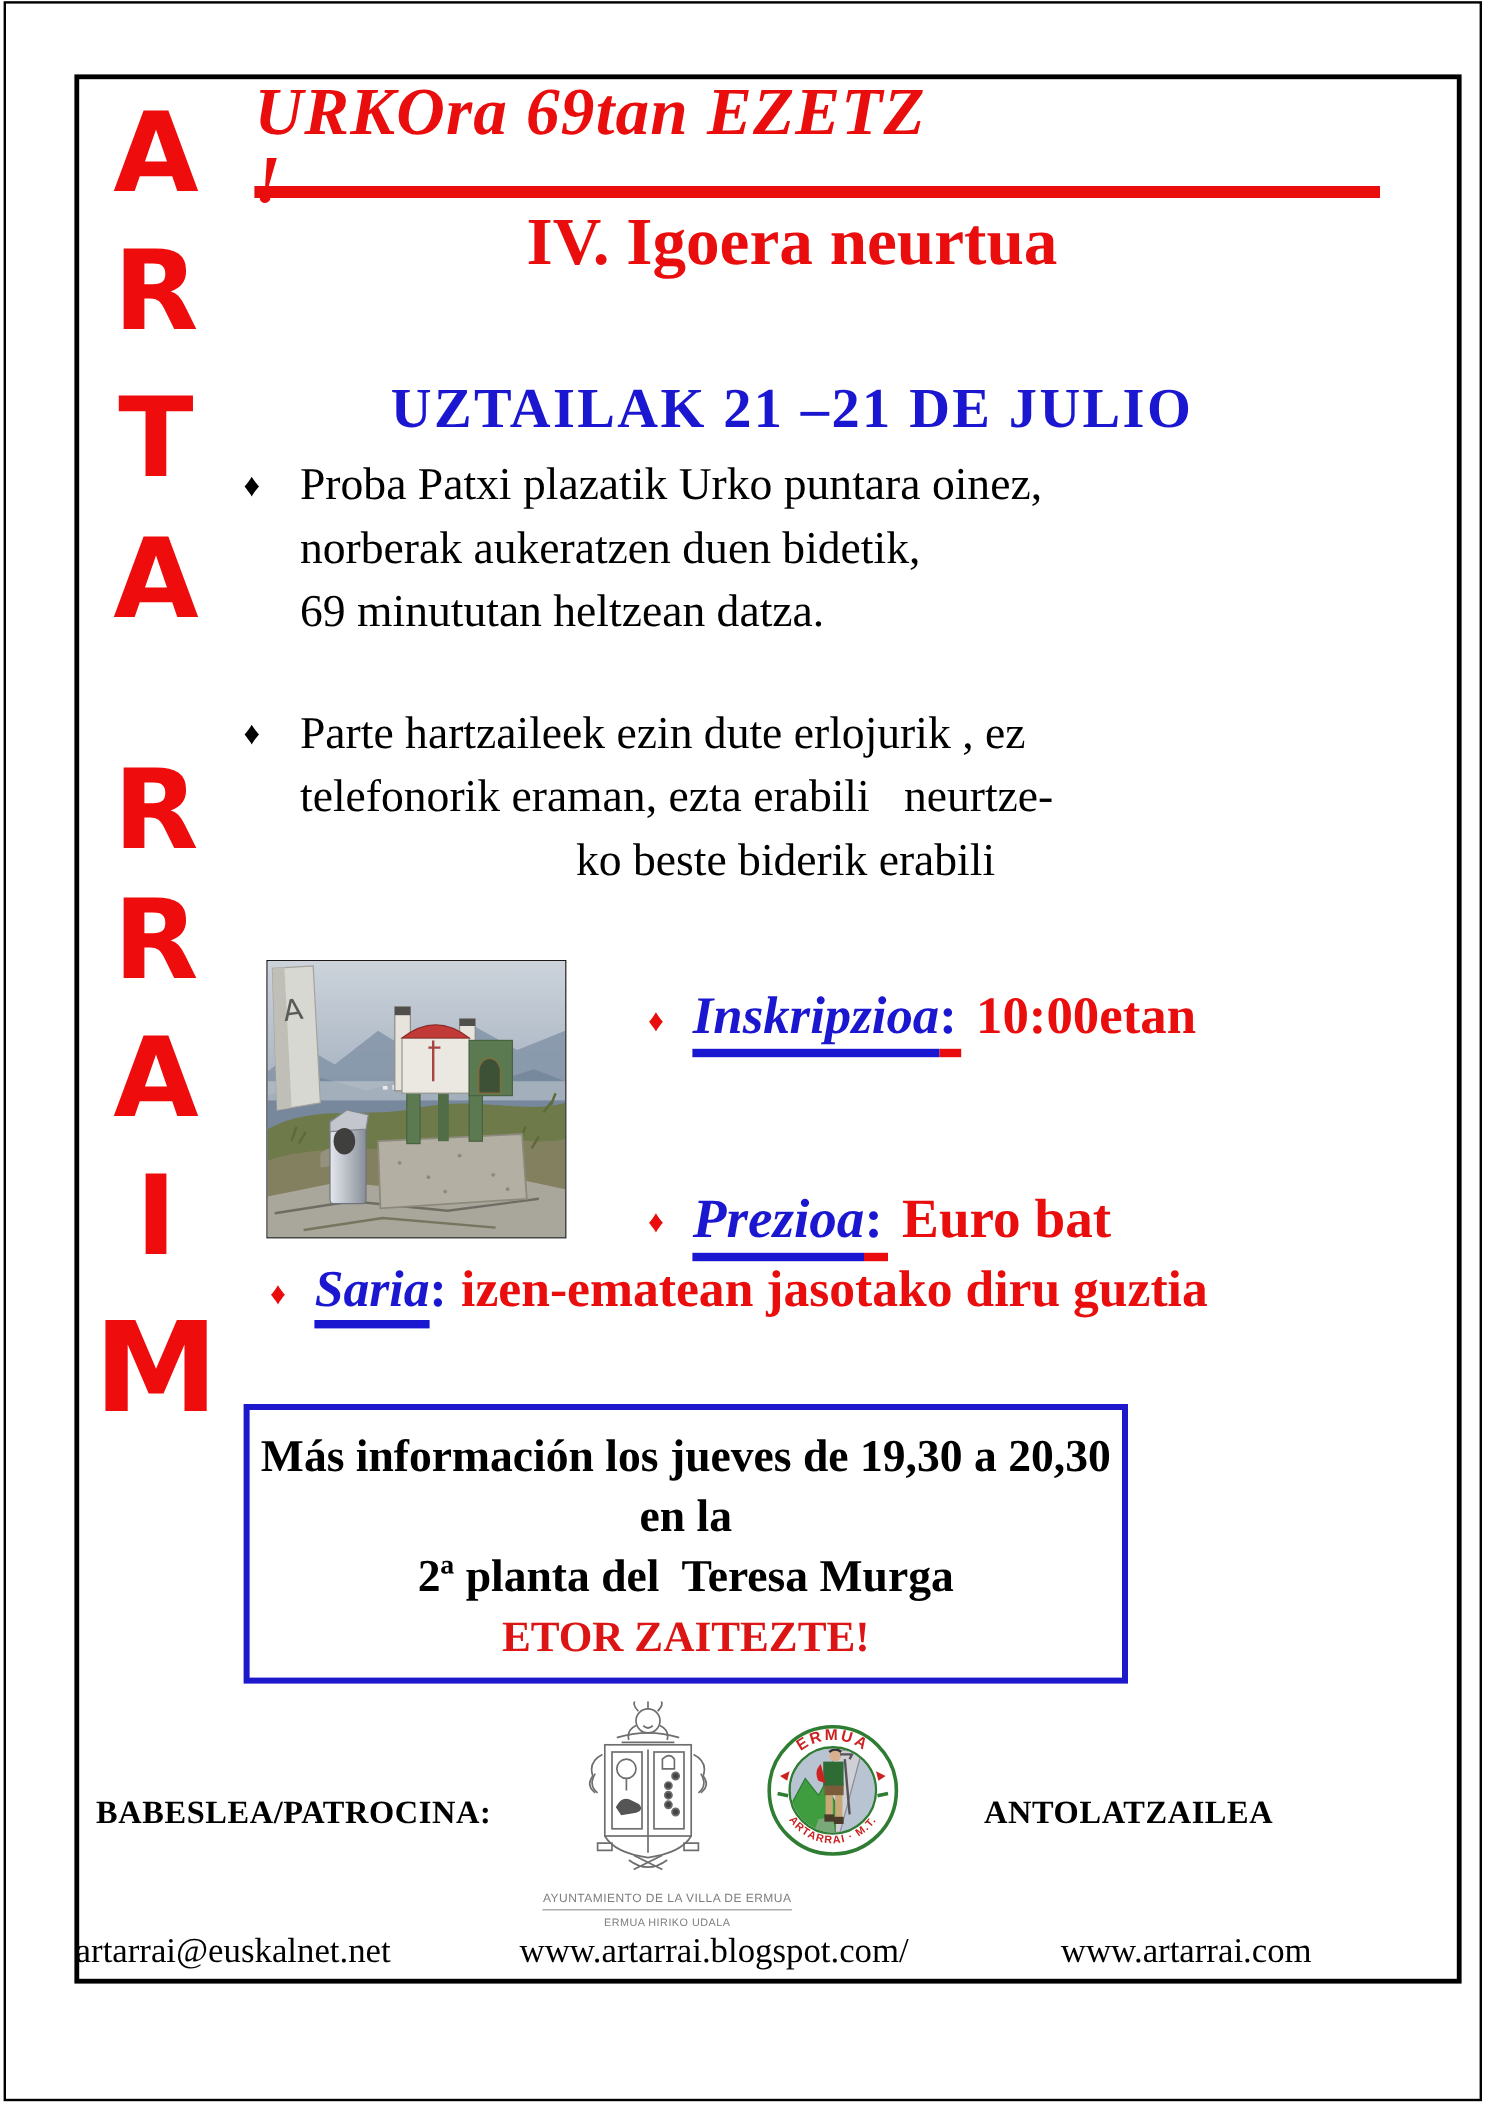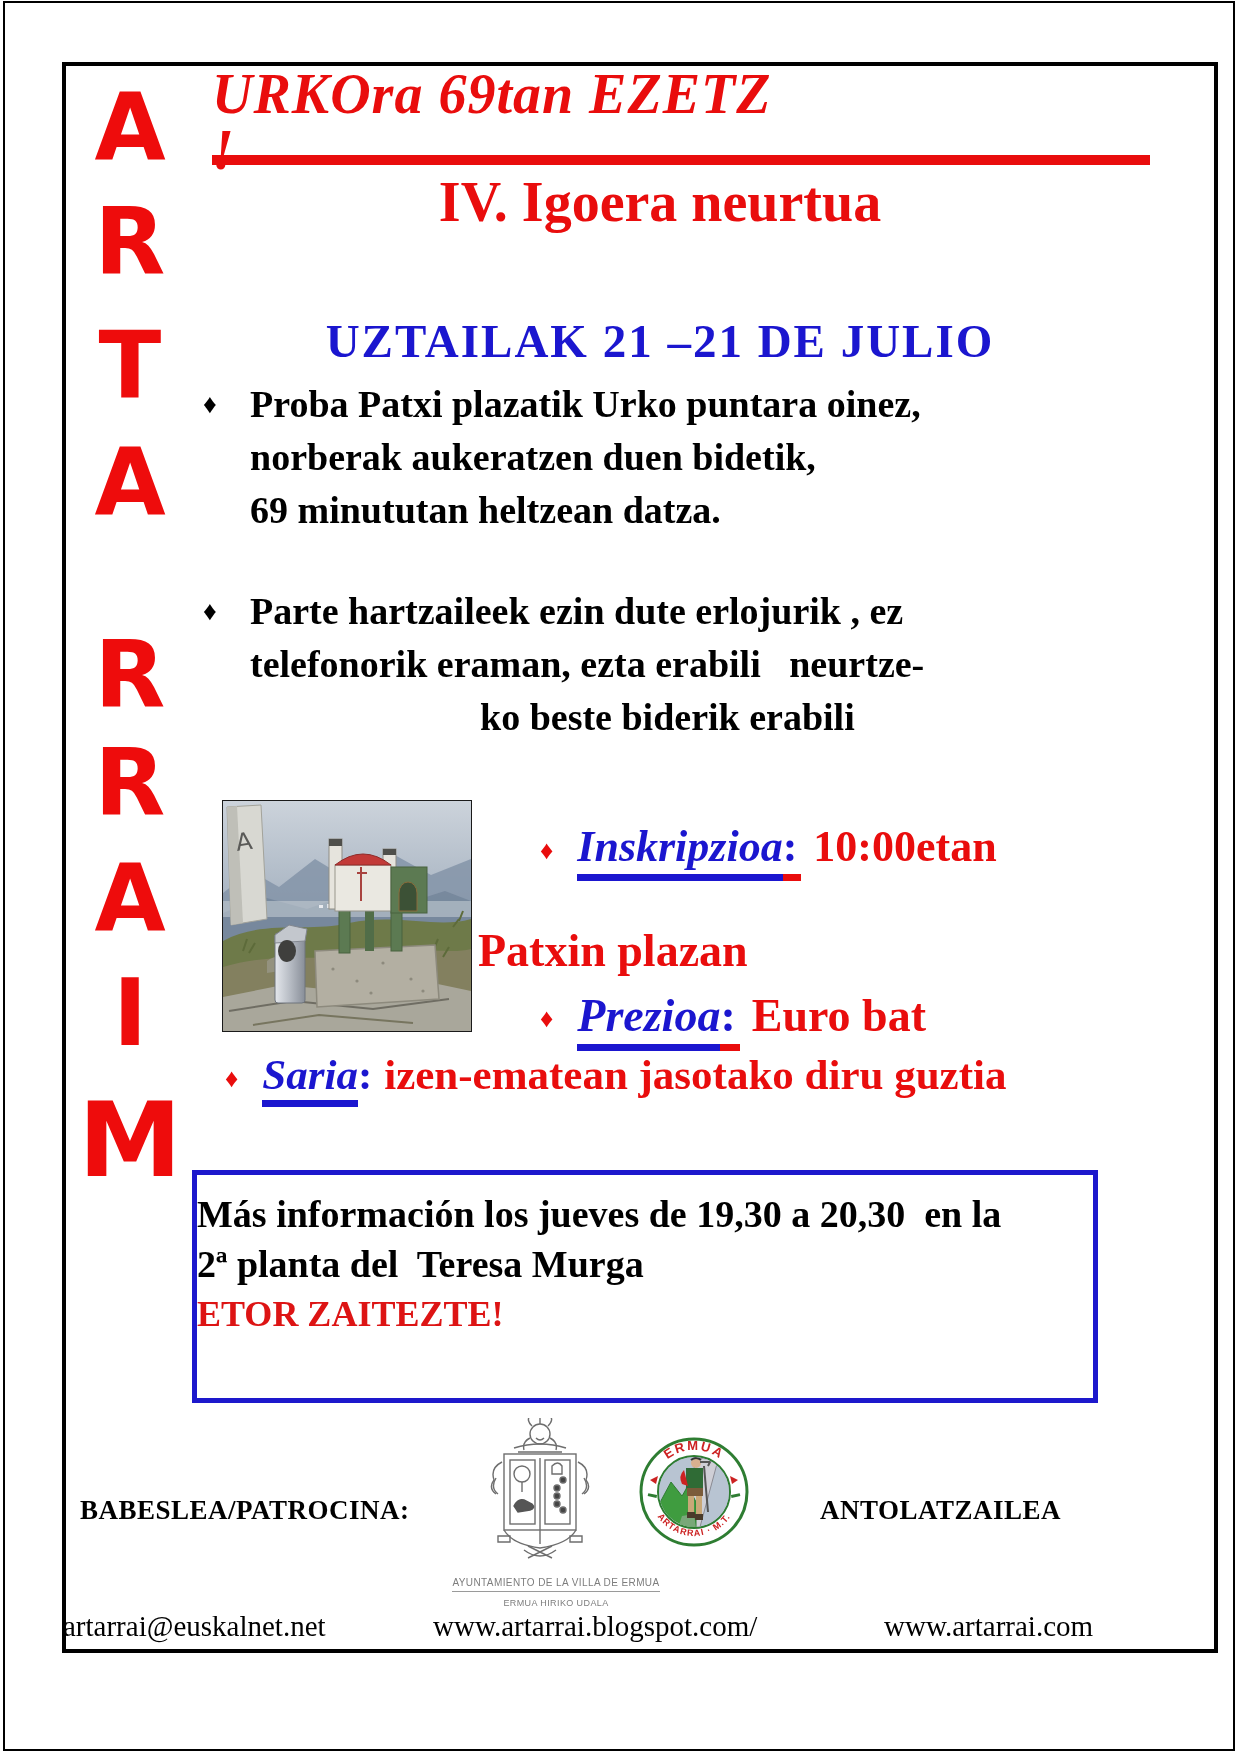--- a/index.html
+++ b/index.html
@@ -20,36 +20,36 @@
       color:#e90d0d;font-style:italic;font-weight:bold;font-size:56px;line-height:1;white-space:nowrap;letter-spacing:1px;flex-direction:column;}
   .title-underline{position:absolute;left:212px;top:155px;width:938px;height:10px;background:#e90d0d;}
   .subtitle{position:absolute;left:210px;top:172px;width:900px;text-align:center;
       color:#e90d0d;font-weight:bold;font-size:56px;line-height:1.1;}
 
   .date-heading{position:absolute;left:210px;top:314px;width:900px;text-align:center;
       color:#1b16cf;font-weight:bold;font-size:47px;letter-spacing:2px;white-space:nowrap;}
 
   
   .diamond{position:absolute;font-size:27px;color:#000;line-height:1;}
-  .body-text{position:absolute;font-weight:bold;font-size:38px;line-height:53px;color:#000;}
+  .body-text{position:absolute;font-weight:normal;font-size:38px;line-height:53px;color:#000;}
 
   
   .photo{position:absolute;left:222px;top:800px;width:248px;height:230px;border:1px solid #1a1a1a;overflow:hidden;}
 
   
   .info-line{position:absolute;font-weight:bold;font-size:44px;line-height:1.15;white-space:nowrap;display:flex;align-items:flex-start;}
   .info-line .dm{font-size:26px;color:#e90d0d;margin-top:14px;margin-right:24px;}
   .lbl{color:#1b16cf;font-style:italic;border-bottom:7px solid #1b16cf;padding-bottom:1px;}
   .lbl-colon-red{color:#1b16cf;border-bottom:7px solid #e90d0d;padding-bottom:1px;padding-right:4px;}
   .lbl-colon-blue{color:#1b16cf;}
   .red-val{color:#e90d0d;margin-left:12px;}
 
   
-  .info-box{position:absolute;left:192px;top:1170px;width:906px;height:233px;border:5px solid #1d18cc;
-      box-sizing:border-box;text-align:left;color:#000;}
+  .info-box{position:absolute;left:203px;top:1170px;width:737px;height:233px;border:5px solid #1d18cc;
+      box-sizing:border-box;text-align:center;color:#000;}
   .info-box .ln{font-weight:bold;font-size:38px;line-height:50px;}
   .info-box .ln.first{margin-top:14px;}
   .info-box .ln.shout{color:#dd1414;font-size:36px;}
 
   
   .sponsor-label{position:absolute;font-weight:bold;font-size:27px;letter-spacing:0.5px;color:#000;white-space:nowrap;}
   .crest-captions{position:absolute;left:416px;top:1572px;width:280px;text-align:center;
       font-family:"Liberation Sans","DejaVu Sans",sans-serif;color:#7d7d7d;}
   .crest-cap1{font-size:10px;letter-spacing:0.4px;display:inline-block;border-bottom:1px solid #9a9a9a;padding-bottom:3px;}
   .crest-cap2{font-size:9px;letter-spacing:0.4px;margin-top:4px;}
@@ -155,23 +155,20 @@
       <polygon points="52,134 66,124 84,128 82,140 52,142" fill="#c3c7cd" stroke="#82878f" stroke-width="1"></polygon>
       <ellipse cx="64" cy="150" rx="9" ry="11" fill="#3f3f3d"></ellipse>
     </svg>
   </div>
 
   <div class="info-line" style="left:540px;top:822px">
     <span class="dm">♦</span>
     <span class="lbl">Inskripzioa</span>
       <span class="lbl-colon-red">:</span>
     <span class="red-val">10:00etan</span>
-  </div>
-  <div class="info-line" style="left:478px;top:925px;font-size:46px">
-    <span class="red-val" style="margin-left:0">Patxin plazan</span>
   </div>
 
   <div class="info-line" style="left:540px;top:990px;font-size:46px">
     <span class="dm">♦</span>
     <span class="lbl">Prezioa</span>
       <span class="lbl-colon-red">:</span>
     <span class="red-val">Euro bat</span>
   </div>
 
   <div class="info-line" style="left:225px;top:1050px;font-size:43px">

